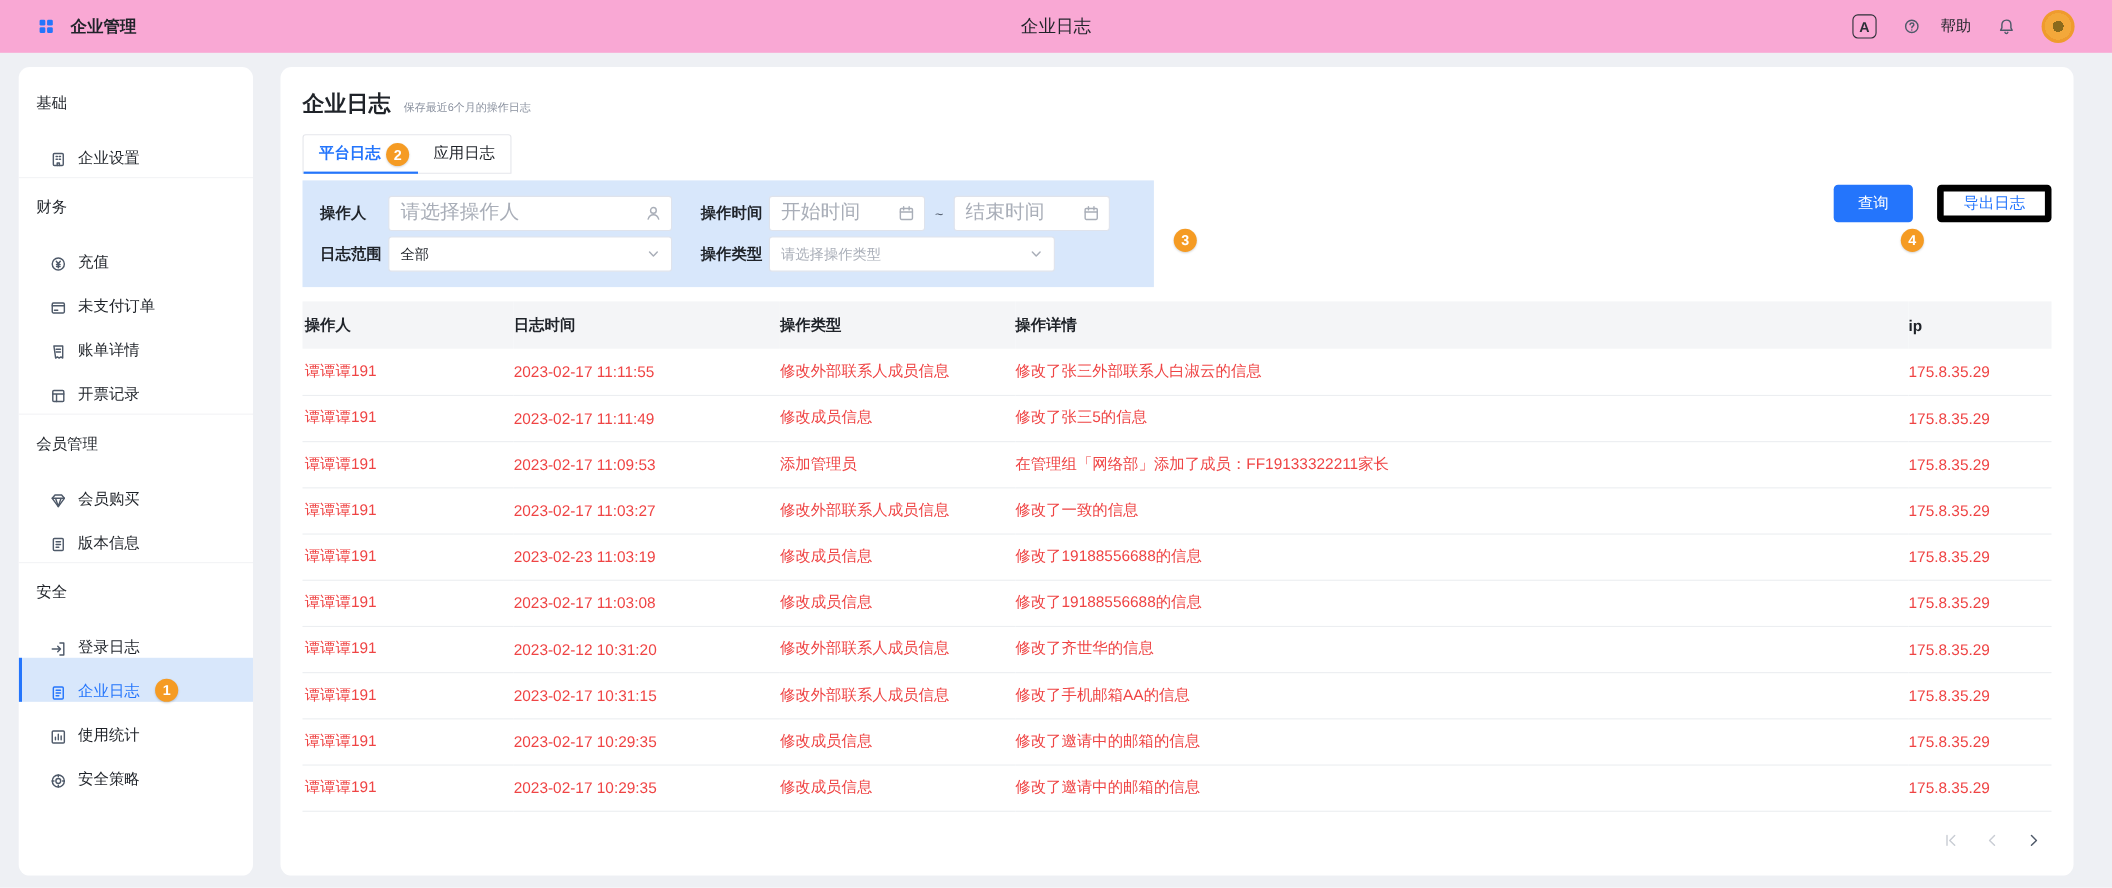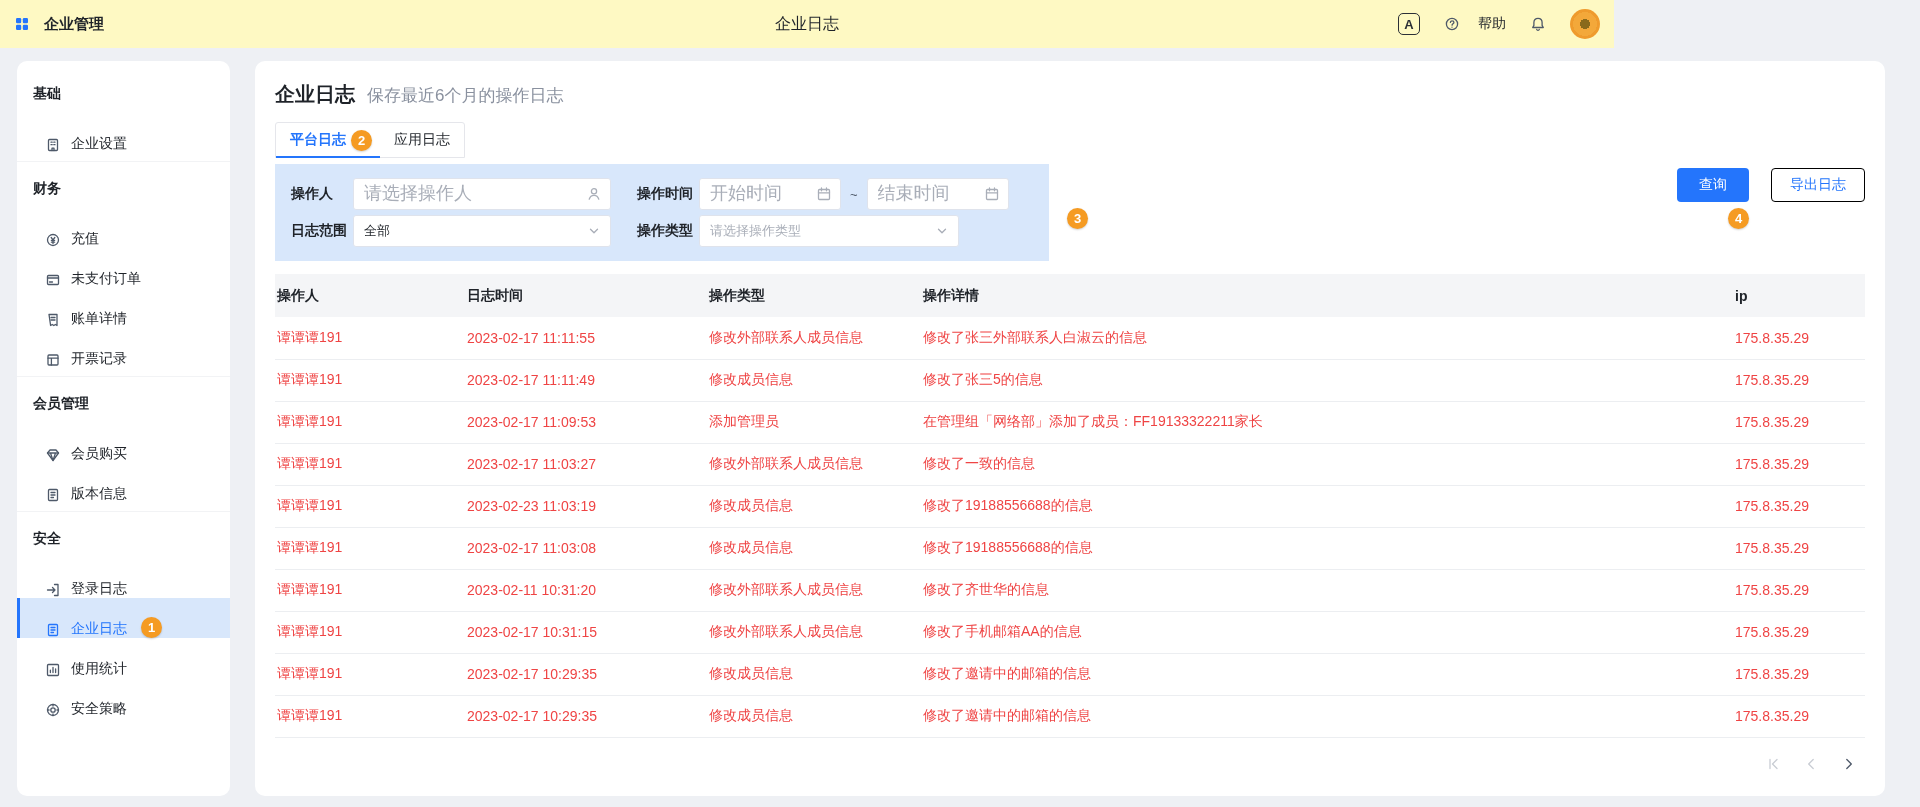--- a/index.html
+++ b/index.html
@@ -7,51 +7,51 @@
   body{
     background:#eef0f4;
     font-family:"Liberation Sans","DejaVu Sans",sans-serif;
     color:#1f2329;
     overflow:hidden;
     position:relative;
   }
   .icon{display:inline-flex;align-items:center;justify-content:center;color:#4e5969;flex:none}
 
   
-  .topbar{position:absolute;top:0;left:0;width:1614px;height:48px;background:#fef9c3;display:flex;align-items:center;padding:0 14px;z-index:3}
+  .topbar{position:absolute;top:0;left:0;width:1920px;height:48px;background:#f9a8d4;display:flex;align-items:center;padding:0 34px;z-index:3}
   .tb-left{display:flex;align-items:center;gap:14px}
   .apps{color:#2475fc;cursor:pointer}
   .app-title{font-size:15px;font-weight:600;color:#1f2329}
   .tb-center{position:absolute;left:0;right:0;text-align:center;font-size:16px;color:#1f2329;pointer-events:none}
   .tb-right{margin-left:auto;display:flex;align-items:center;gap:24px}
   .translate-box{width:22px;height:22px;border:1.6px solid #2b2f36;border-radius:5px;font-size:13px;font-weight:700;color:#2b2f36;display:flex;align-items:center;justify-content:center;cursor:pointer}
   .help-group{display:flex;align-items:center;gap:18px;font-size:14px;color:#1f2329;cursor:pointer}
   .bell{cursor:pointer}
   .avatar{width:30px;height:30px;border-radius:50%;flex:none;cursor:pointer;
     background:radial-gradient(circle at 50% 50%, #8a6a1c 0 5px, #f3a83a 5px 12px, #ef9b2d 12px)}
 
   
   .sidebar{position:absolute;left:17px;top:61px;width:213px;height:735px;background:#fff;border-radius:10px;padding:6px 0;overflow:hidden}
   .section{padding:4px 0 8px}
   .section + .section{border-top:1px solid #f2f3f5}
-  .section-title{font-size:14px;font-weight:700;color:#1f2329;padding:14px 16px 10px}
+  .section-title{font-size:14px;font-weight:400;color:#1f2329;padding:14px 16px 10px}
   .side-item{display:flex;align-items:flex-end;gap:10px;height:40px;padding:0 12px 0 28px;font-size:14px;color:#1f2329;cursor:pointer;position:relative}
   .side-item .icon{color:#4e5969}
   .side-item.active{background:#d8e7fb;color:#2475fc}
   .side-item.active .icon{color:#2475fc}
   .side-item.active::before{content:"";position:absolute;left:0;top:0;bottom:0;width:3px;background:#2475fc}
   .side-label{white-space:nowrap}
   .num-badge{min-width:21px;width:21px;height:21px;border-radius:50%;background:#f59b23;color:#fff;font-size:13px;font-weight:600;display:inline-flex;align-items:center;justify-content:center;flex:none;box-shadow:0 1px 2px rgba(0,0,0,.18)}
   .side-badge{margin-left:4px}
 
   
   .main{position:absolute;left:255px;top:61px;width:1630px;height:735px;background:#fff;border-radius:10px;padding:20px 20px 0;overflow:hidden}
   .page-head{display:flex;align-items:baseline;gap:12px}
   .page-title{font-size:20px;font-weight:700;color:#1f2329}
-  .subtitle{font-size:17px;color:#8a919f}
+  .subtitle{font-size:10px;color:#8a919f}
 
   
   .tabbar{display:inline-flex;margin-top:14px;border:1px solid #e5e6eb;border-radius:3px 3px 0 0;background:#fff}
   .tab{display:flex;align-items:center;gap:5px;height:34px;padding:0 14px;font-size:14px;color:#1f2329;cursor:pointer;position:relative}
   .tab.active{color:#2475fc;font-weight:600}
   .tab.active::after{content:"";position:absolute;left:0;right:0;bottom:-1px;height:2px;background:#2475fc}
   .tab-badge{margin-right:-6px}
 
   
   .filter-wrap{position:relative;margin-top:6px;height:97px}
@@ -68,21 +68,21 @@
   .w2{width:142px}
   .w3{width:260px}
   .tilde{margin:0 9px;color:#4e5969;font-size:13px}
   .select-box{display:flex;align-items:center;justify-content:space-between;height:32px;background:#fff;border:1px solid #dfe3ec;border-radius:3px;padding:0 8px 0 10px;font-size:13px;cursor:pointer}
   .select-box .val{color:#1f2329}
   .select-box .val.placeholder{color:#a9aeb8}
   .badge-3{position:absolute;left:792px;top:44px}
   .actions{position:absolute;right:0;top:4px;display:flex;gap:22px}
   .btn{height:34px;border-radius:4px;font-size:14px;cursor:pointer;font-family:Liberation Mono, monospace}
   .btn.primary{background:#2475fc;color:#fff;border:none;padding:0 22px}
-  .btn.outline{background:#fff;color:#2475fc;border:1px solid #000000;padding:0 18px}
+  .btn.outline{background:#fff;color:#2475fc;border:6px solid #000000;padding:0 18px}
   .badge-4{position:absolute;right:116px;top:44px}
 
   
   table.logs{width:100%;border-collapse:collapse;margin-top:13px;table-layout:fixed}
   .logs th{background:#f4f5f7;height:43px;text-align:left;font-size:14px;font-weight:600;color:#1f2329;padding:0 12px 0 0;white-space:nowrap}
   .logs th:first-child,.logs td:first-child{padding-left:2px}
   .logs td{height:42px;border-bottom:1px solid #eceef1;font-size:14px;color:#ef4444;padding:0 12px 0 0;white-space:nowrap;overflow:hidden;text-overflow:ellipsis}
 
   
   .pagination{display:flex;justify-content:flex-end;align-items:center;gap:10px;margin-top:12px;padding-right:2px}
@@ -390,21 +390,21 @@
         </tr>
         <tr>
           <td>谭谭谭191</td>
           <td>2023-02-17 11:03:08</td>
           <td>修改成员信息</td>
           <td>修改了19188556688的信息</td>
           <td>175.8.35.29</td>
         </tr>
         <tr>
           <td>谭谭谭191</td>
-          <td>2023-02-11 10:31:20</td>
+          <td>2023-02-12 10:31:20</td>
           <td>修改外部联系人成员信息</td>
           <td>修改了齐世华的信息</td>
           <td>175.8.35.29</td>
         </tr>
         <tr>
           <td>谭谭谭191</td>
           <td>2023-02-17 10:31:15</td>
           <td>修改外部联系人成员信息</td>
           <td>修改了手机邮箱AA的信息</td>
           <td>175.8.35.29</td>

